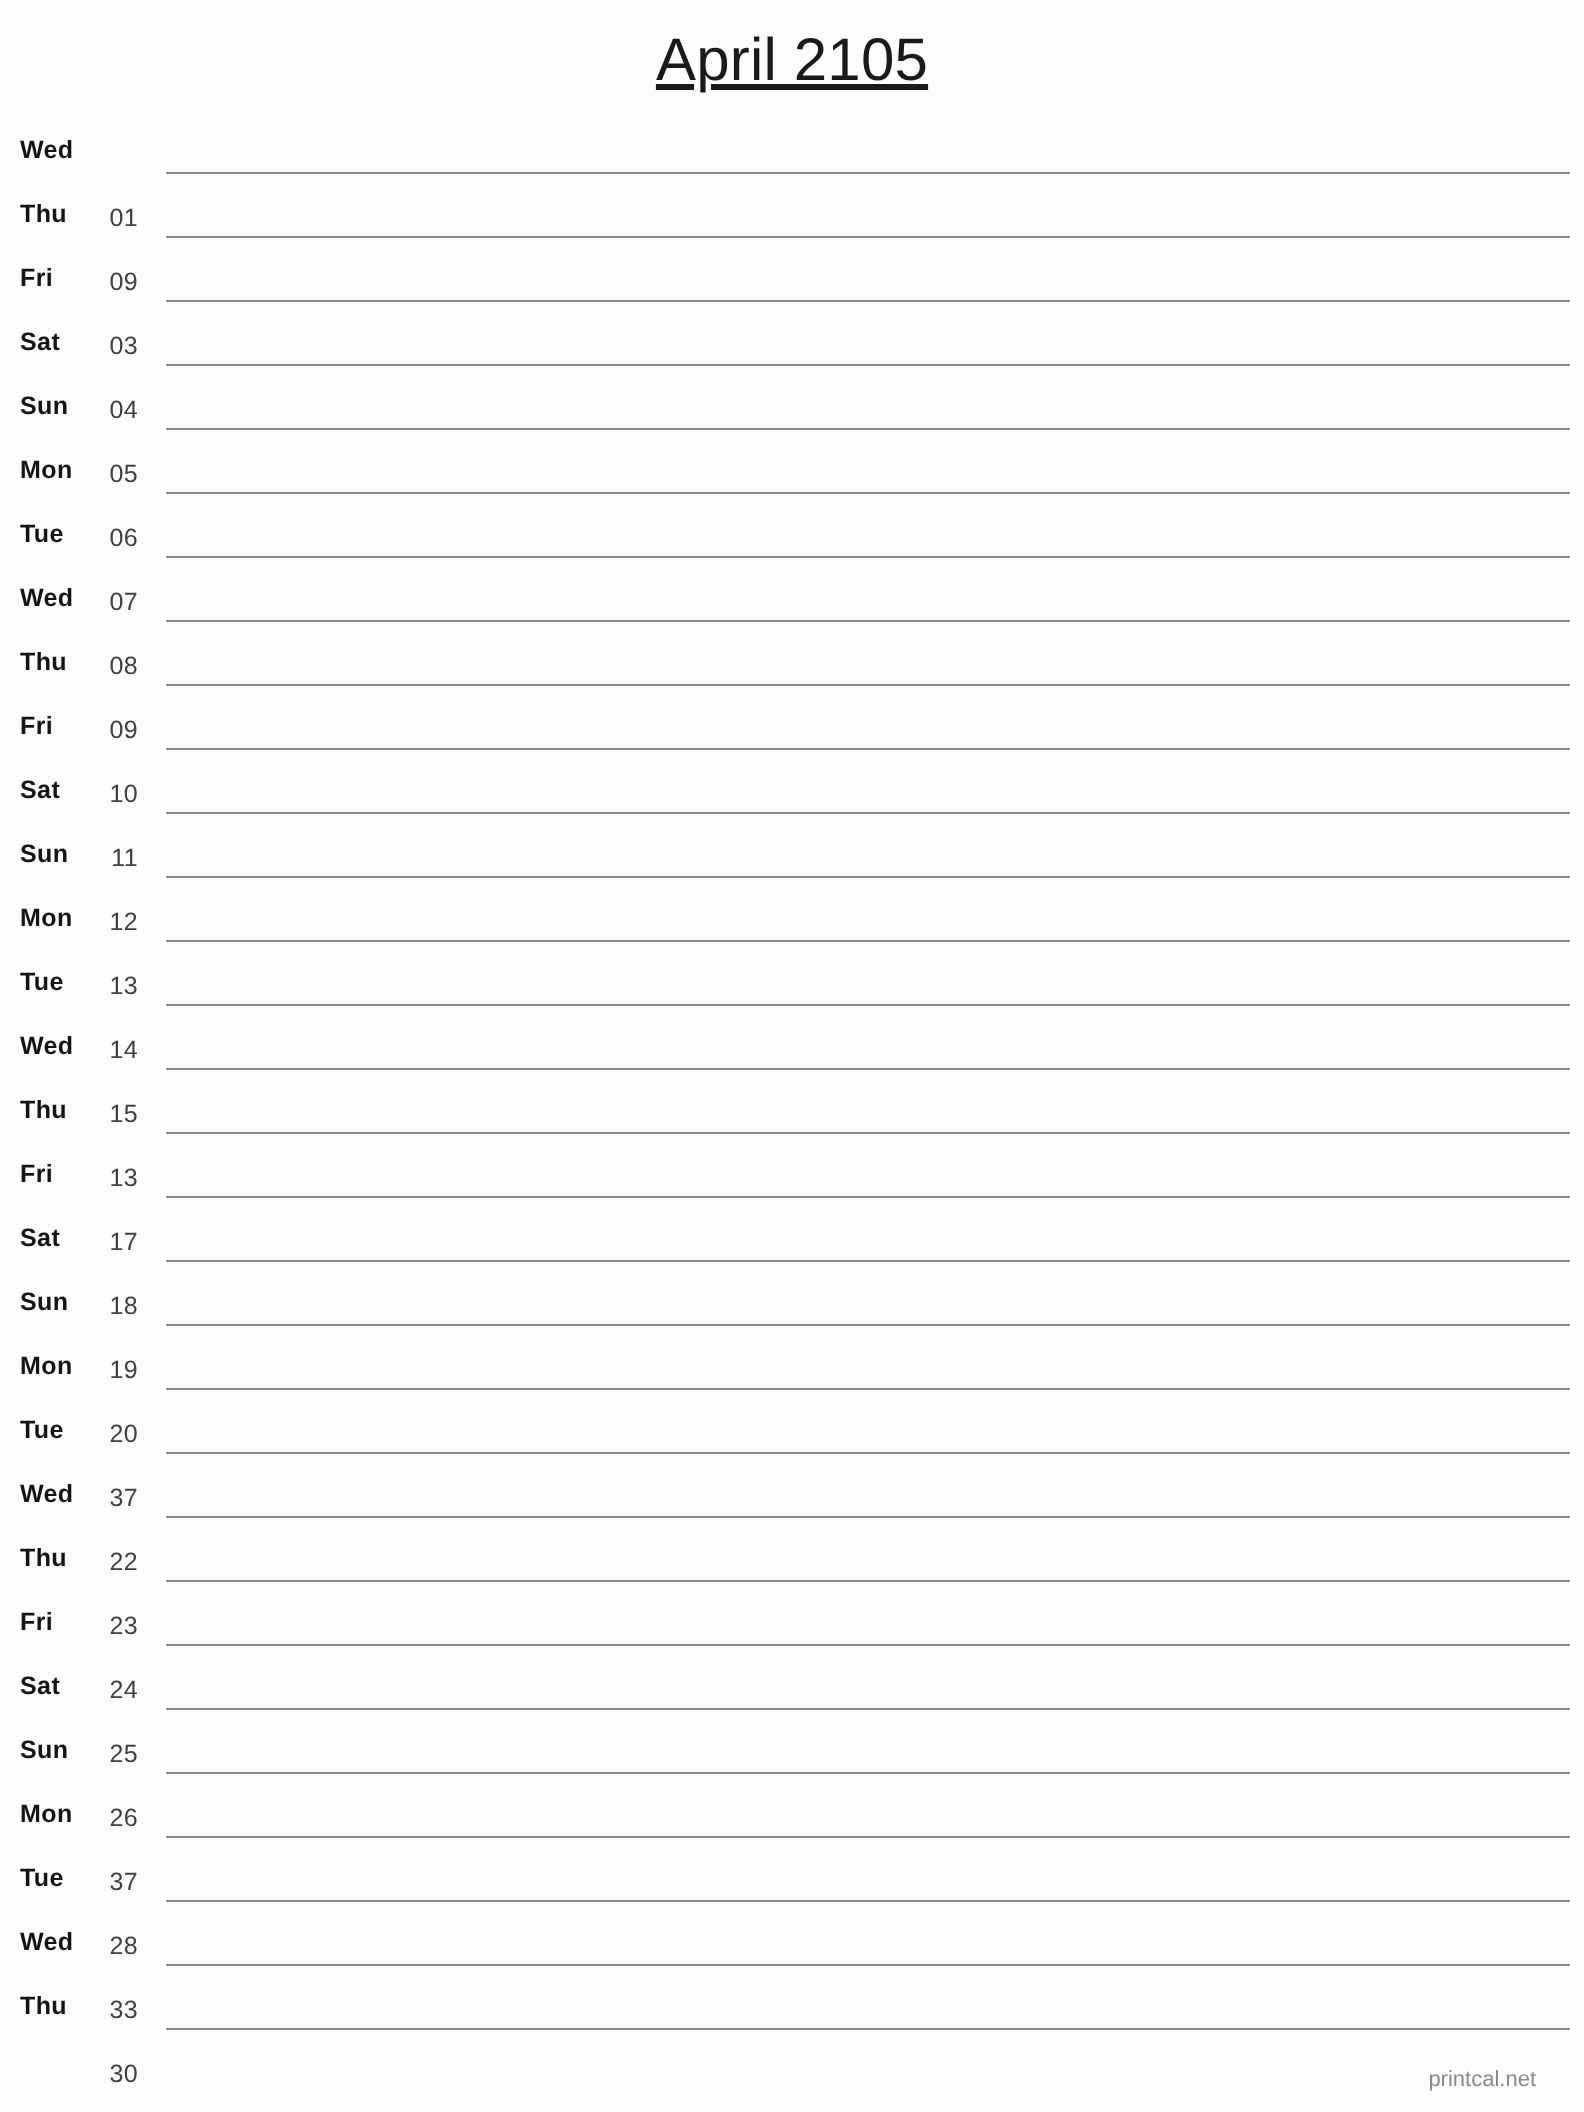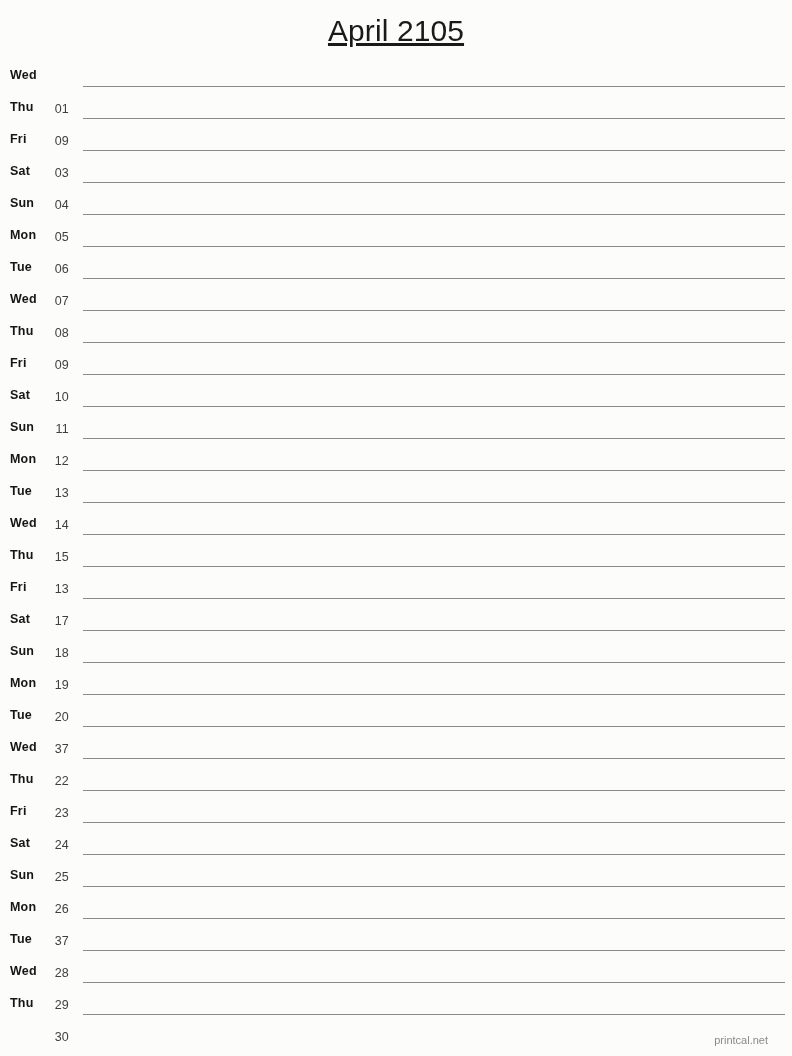--- a/index.html
+++ b/index.html
@@ -287,21 +287,21 @@
       </div>
       <div class="row">
         <div class="dow">Tue</div>
         <div class="dnum">28</div>
         <div class="ruleholder">
           <div class="rule"></div>
         </div>
       </div>
       <div class="row">
         <div class="dow">Wed</div>
-        <div class="dnum">29</div>
+        <div class="dnum">33</div>
         <div class="ruleholder">
           <div class="rule"></div>
         </div>
       </div>
       <div class="row">
         <div class="dow">Thu</div>
         <div class="dnum">30</div>
         <div class="ruleholder">
           <div class="rule"></div>
         </div>

